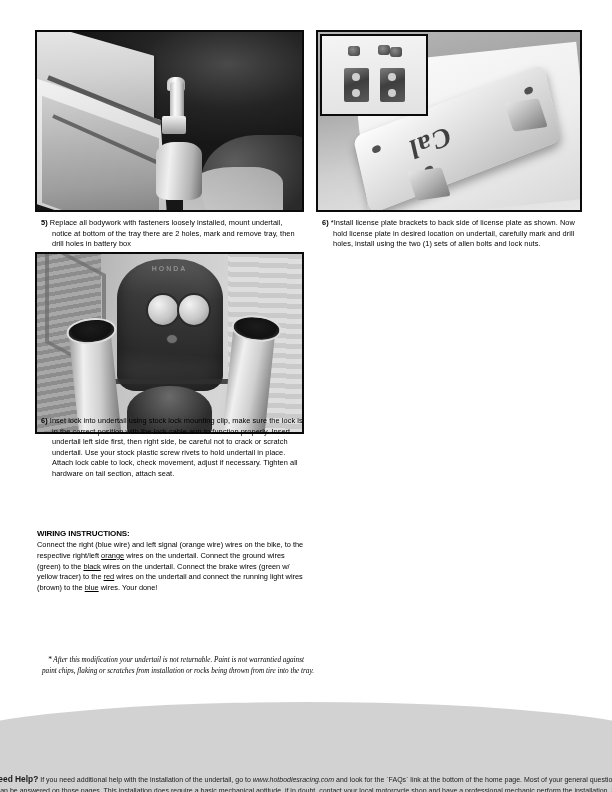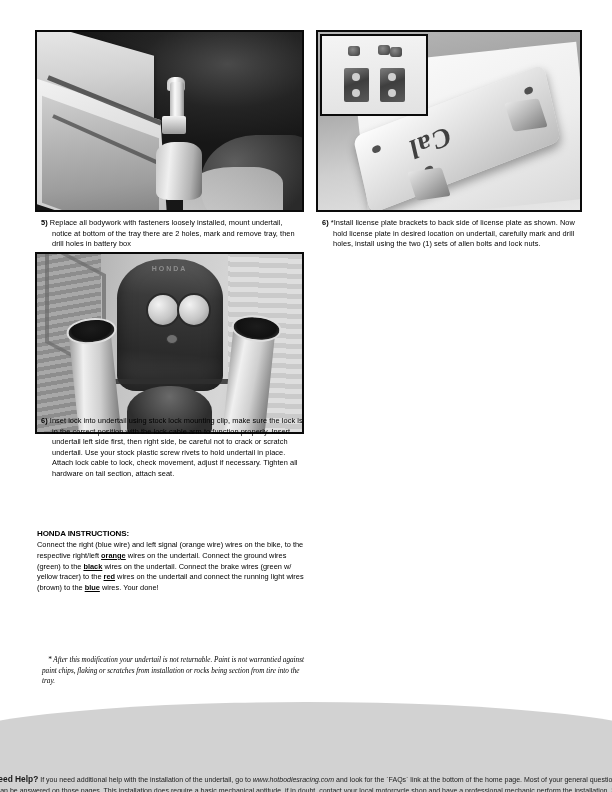--- a/index.html
+++ b/index.html
@@ -328,21 +328,21 @@
     font-size: 8px;
     font-weight: bold;
     letter-spacing: -.1px;
     margin: 0 0 2px 0;
   }
   #wiring-body {
     font-size: 7.4px;
     line-height: 10.8px;
     margin: 0;
   }
-  #wiring-body u { text-decoration: underline; font-weight: bold; }
+  #wiring-body u { text-decoration: underline; font-weight: normal; }
 
   #disclaimer-note {
     position: absolute;
     left: 42px; top: 655px; width: 272px;
     font-family: "Liberation Serif", serif;
     font-style: italic;
     font-size: 7.2px;
     line-height: 10.6px;
   }
   #disclaimer-note p { margin: 0; text-indent: 6px; }
@@ -450,23 +450,23 @@
     </div>
   </div>
 </div>
 
 <div class="caption" id="caption-step6-left">
   <p><span class="num">6)</span>
      <span>Inset lock into undertail using stock lock mounting clip, make sure the lock is in the correct position with the lock cable arm to function properly. Insert undertail left side first, then right side, be careful not to crack or scratch undertail. Use your stock plastic screw rivets to hold undertail in place. Attach lock cable to lock, check movement, adjust if necessary. Tighten all hardware on tail section, attach seat.</span></p>
 </div>
 
 <div id="wiring-section">
-  <div id="wiring-heading">HONDA INSTRUCTIONS:</div>
+  <div id="wiring-heading">WIRING INSTRUCTIONS:</div>
   <div id="wiring-body"><span>Connect the right (blue wire) and left signal (orange wire) wires on the bike, to the respective right/left </span><u>orange</u><span> wires on the undertail. Connect the ground wires (green) to the </span><u>black</u><span> wires on the undertail. Connect the brake wires (green w/ yellow tracer) to the </span><u>red</u><span> wires on the undertail and connect the running light wires (brown) to the </span><u>blue</u><span> wires. Your done!</span></div>
 </div>
 
 <div id="disclaimer-note">
-  <p>* After this modification your undertail is not returnable.  Paint is not warrantied against paint chips, flaking or scratches from installation or rocks being section from tire into the tray.</p>
+  <p>* After this modification your undertail is not returnable.  Paint is not warrantied against paint chips, flaking or scratches from installation or rocks being thrown from tire into the tray.</p>
 </div>
 
 <div id="footer-band">
   <div id="footer-text"><span class="hdr">Need Help?</span><span> If you need additional help with the installation of the undertail, go to </span><span class="url">www.hotbodiesracing.com</span><span> and look for the `FAQs` link at the bottom of the home page. Most of your general questions can be answered on those pages. This installation does require a basic mechanical aptitude, if in doubt, contact your local motorcycle shop and have a professional mechanic perform the installation, 3 hours is the average installation time.</span></div>
 </div>
 
 </body></html>

